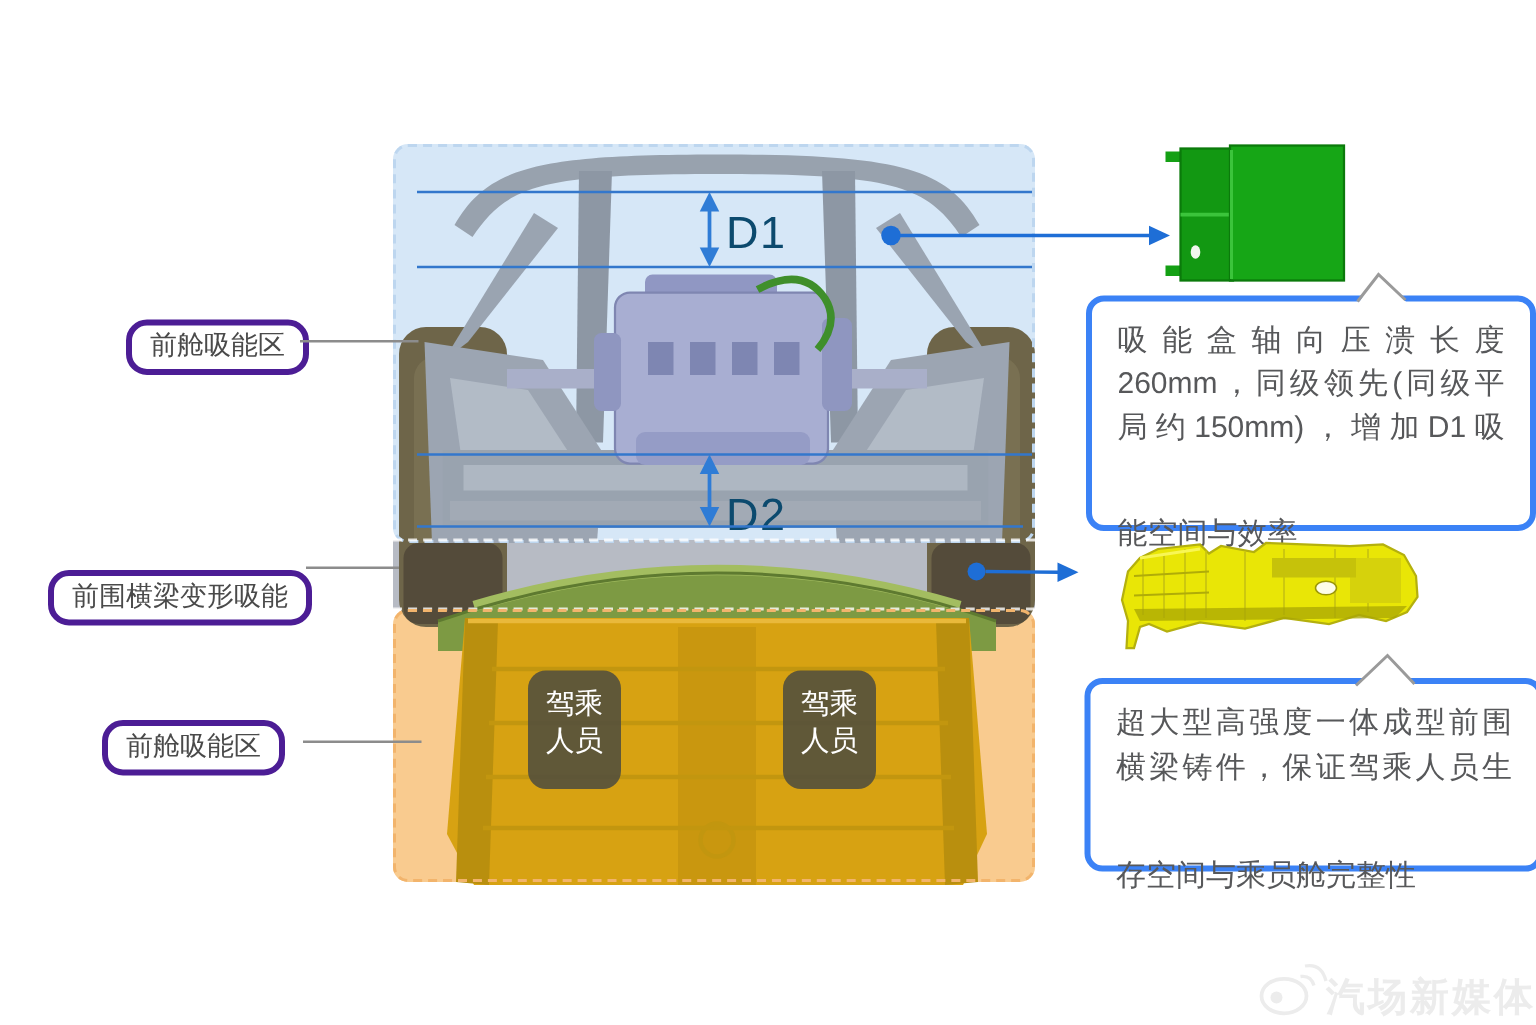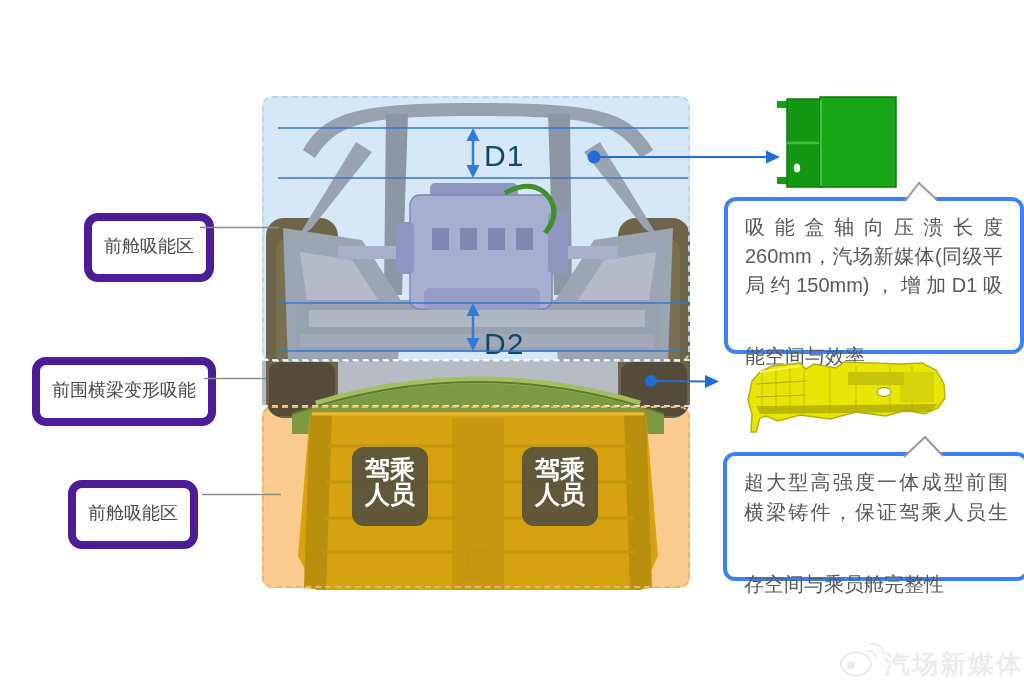--- a/index.html
+++ b/index.html
@@ -14,34 +14,34 @@
 
   
   .zb-front{left:262px;top:96px;width:428px;height:266px;border:2px dashed #bdd6ef;border-radius:10px;}
   .zb-band{left:262px;top:359px;width:428px;height:48px;border-top:2px dashed rgba(255,255,255,.8);
            border-bottom:2px dashed rgba(255,255,255,.8);}
   .zb-cabin{left:262px;top:406px;width:428px;height:182px;border:2px dashed #f2b46c;border-radius:10px;}
 
   svg.layer{position:absolute;left:0;top:0;pointer-events:none;}
 
   
-  .pill{position:absolute;height:29px;line-height:26px;padding:12px 12px;background:#ffffff;
-        border:8px solid #4c1d95;border-radius:14px;font-size:18px;color:#4a4a4a;white-space:nowrap;}
+  .pill{position:absolute;height:29px;line-height:26px;padding:0 12px;background:#ffffff;
+        border:4px solid #4c1d95;border-radius:14px;font-size:18px;color:#4a4a4a;white-space:nowrap;}
   .pill1{left:84px;top:213px;}
-  .pill2{left:32px;top:357px;}
+  .pill2{left:32px;top:380px;}
   .pill3{left:68px;top:480px;}
 
   
   .dim-label{position:absolute;font-size:30px;color:#0c4a6e;letter-spacing:1px;text-align:right;}
   .d1{left:484px;top:139px;}
   .d2{left:484px;top:311px;margin-top:16px;}
 
   
-  .badge{position:absolute;width:76px;height:69px;background:rgba(80,77,62,.88);border-radius:12px;
-         color:#ffffff;font-size:25px;font-weight:bold;text-align:center;line-height:25px;padding-top:10px;}
+  .badge{position:absolute;width:62px;height:69px;background:rgba(80,77,62,.88);border-radius:12px;
+         color:#ffffff;font-size:19px;font-weight:normal;text-align:center;line-height:25px;padding-top:10px;}
   .badge.left{left:352px;top:447px;}
   .badge.right{left:522px;top:447px;}
 
   
   .bubble{position:absolute;background:#ffffff;border:4px solid #3b82f6;border-radius:12px;
           color:#57585a;font-size:20px;}
   .bubble1{left:724px;top:197px;width:258px;height:137px;padding:12px 17px 0 17px;line-height:29px;}
   .bubble2{left:723px;top:452px;width:264px;height:110px;padding:11px 17px 0 17px;line-height:30px;}
   .bubble-line{text-align:justify;text-align-last:justify;}
   .bubble-line.final{text-align-last:left;margin-top:42px;}
@@ -134,21 +134,21 @@
     <span>驾乘</span><br>
     <span>人员</span>
   </div>
   <div class="badge right">
     <span>驾乘</span><br>
     <span>人员</span>
   </div>
 
   <div class="bubble bubble1">
     <div class="bubble-line">吸能盒轴向压溃长度</div>
-    <div class="bubble-line">260mm，汽场新媒体(同级平</div>
+    <div class="bubble-line">260mm，同级领先(同级平</div>
     <div class="bubble-line">局约150mm)，增加D1吸</div>
     <div class="bubble-line final">能空间与效率</div>
   </div>
   <div class="bubble bubble2">
     <div class="bubble-line">超大型高强度一体成型前围</div>
     <div class="bubble-line">横梁铸件，保证驾乘人员生</div>
     <div class="bubble-line final">存空间与乘员舱完整性</div>
   </div>
 
   <div class="wm-text">汽场新媒体</div>

